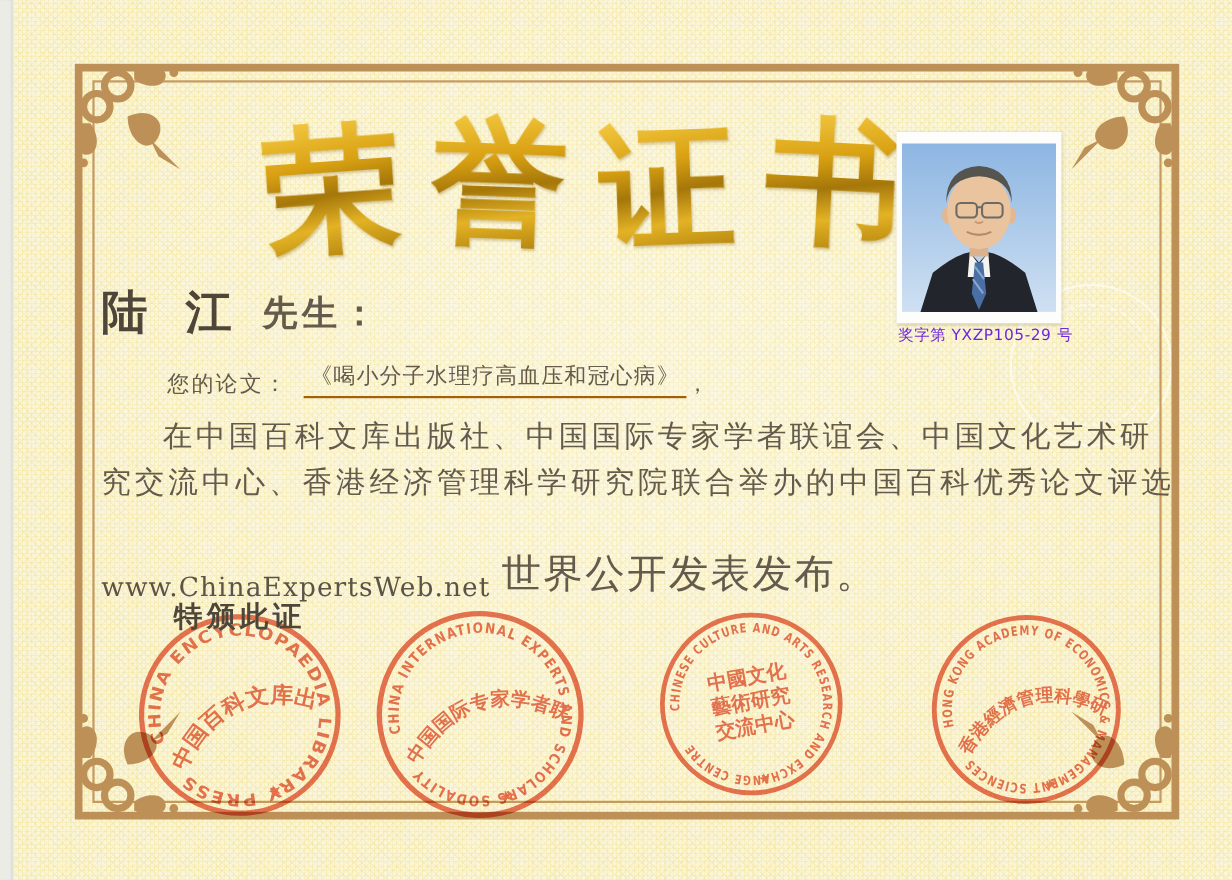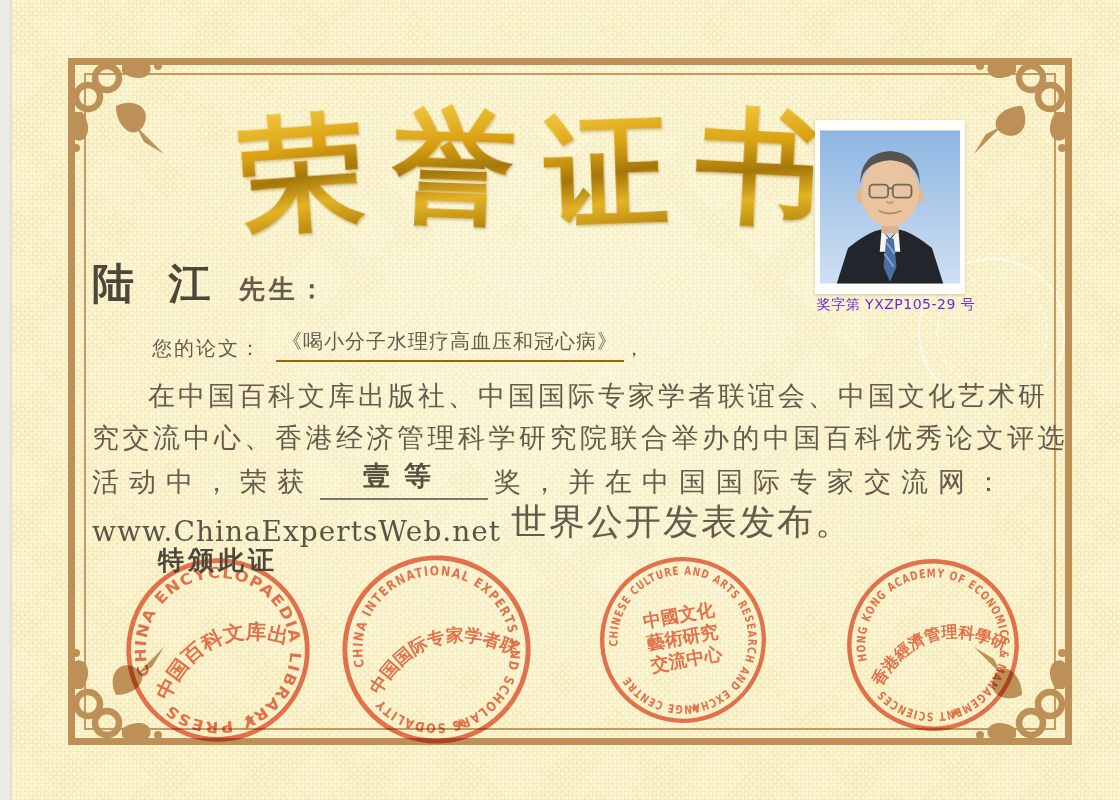--- a/index.html
+++ b/index.html
@@ -46,32 +46,32 @@
   
   .photo{position:absolute;left:815px;top:120px;width:150px;height:174px;background:#fdfdfb;
     padding:5px;box-sizing:border-box;box-shadow:0 1px 3px rgba(90,70,20,.25);}
   .photo svg{display:block;width:100%;height:100%;}
   .photo-caption{position:absolute;left:796px;top:296px;width:200px;text-align:center;
     font-size:14px;color:#6d28d9;letter-spacing:.5px;}
   
   .txt{position:absolute;color:#655b4d;}
   .name-line{left:92px;top:256px;display:flex;align-items:flex-end;gap:18px;}
   .name-main{font-size:42px;font-weight:bold;color:#4f463a;letter-spacing:10px;text-align:right;}
-  .name-hon{font-size:26px;font-weight:bold;padding-bottom:5px;letter-spacing:4px;}
+  .name-hon{font-size:32px;font-weight:bold;padding-bottom:5px;letter-spacing:4px;}
   .paper-line{left:152px;top:328px;font-size:20px;display:flex;align-items:flex-end;}
   .paper-label{letter-spacing:2px;margin-right:14px;}
   .paper-title{border-bottom:2px solid #a16207;padding:0 6px 5px 6px;letter-spacing:1px;}
   .body1{left:148px;top:378px;font-size:27px;letter-spacing:3px;white-space:nowrap;}
   .body2{left:92px;top:420px;font-size:27px;letter-spacing:3.5px;white-space:nowrap;}
   .award-line{left:92px;top:458px;font-size:27px;display:flex;align-items:flex-end;white-space:nowrap;}
   .award-line .sp{letter-spacing:10px;}
   .grade-box{display:inline-block;width:168px;text-align:center;border-bottom:2px solid #7d7366;
     padding-bottom:4px;letter-spacing:14px;font-weight:bold;color:#57503f;margin:0 6px;}
   .url-line{left:92px;top:498px;display:flex;align-items:flex-end;gap:10px;}
-  .url-latin{font-family:"DejaVu Serif","Liberation Serif",serif;font-size:28px;
+  .url-latin{font-family:"DejaVu Serif","Liberation Serif",serif;font-size:24px;
     letter-spacing:1px;color:#5c5347;}
   .url-cjk{font-size:36px;letter-spacing:2px;font-weight:500;padding-bottom:1px;}
   .issue-line{left:158px;top:543px;font-size:26px;font-weight:bold;letter-spacing:4px;color:#4f463a;}
   .issuers-line{left:0;top:619px;width:1120px;text-align:center;font-size:23px;
     color:#3f382e;white-space:nowrap;z-index:6;}
   .issuers-line span{margin:0 6px;}
   .issuers-line .gap{margin:0 14px 0 16px;}
   .date-line{left:560px;top:656px;width:400px;text-align:center;font-size:22px;
     color:#3f382e;letter-spacing:3px;z-index:6;}
   .txt,.issue-line,.issuers-line,.date-line{z-index:5;}
@@ -194,27 +194,20 @@
 
   <div class="txt paper-line">
     <span class="paper-label">您的论文：</span>
     <span class="paper-title">《喝小分子水理疗高血压和冠心病》</span>
     <span>，</span>
   </div>
 
   <div class="txt body1">在中国百科文库出版社、中国国际专家学者联谊会、中国文化艺术研</div>
   <div class="txt body2">究交流中心、香港经济管理科学研究院联合举办的中国百科优秀论文评选</div>
 
-  <div class="txt award-line">
-    <span class="sp">活动中，</span>
-    <span class="sp">荣获</span>
-    <span class="grade-box">壹等</span>
-    <span class="sp">奖，</span>
-    <span class="sp">并在中国国际专家交流网：</span>
-  </div>
 
   <div class="txt url-line">
     <span class="url-latin">www.ChinaExpertsWeb.net</span>
     <span class="url-cjk">世界公开发表发布。</span>
   </div>
 
   <div class="txt issue-line">特颁此证</div>
 
   <div class="stamp stamp1">
       <svg viewBox="0 0 200 200">

